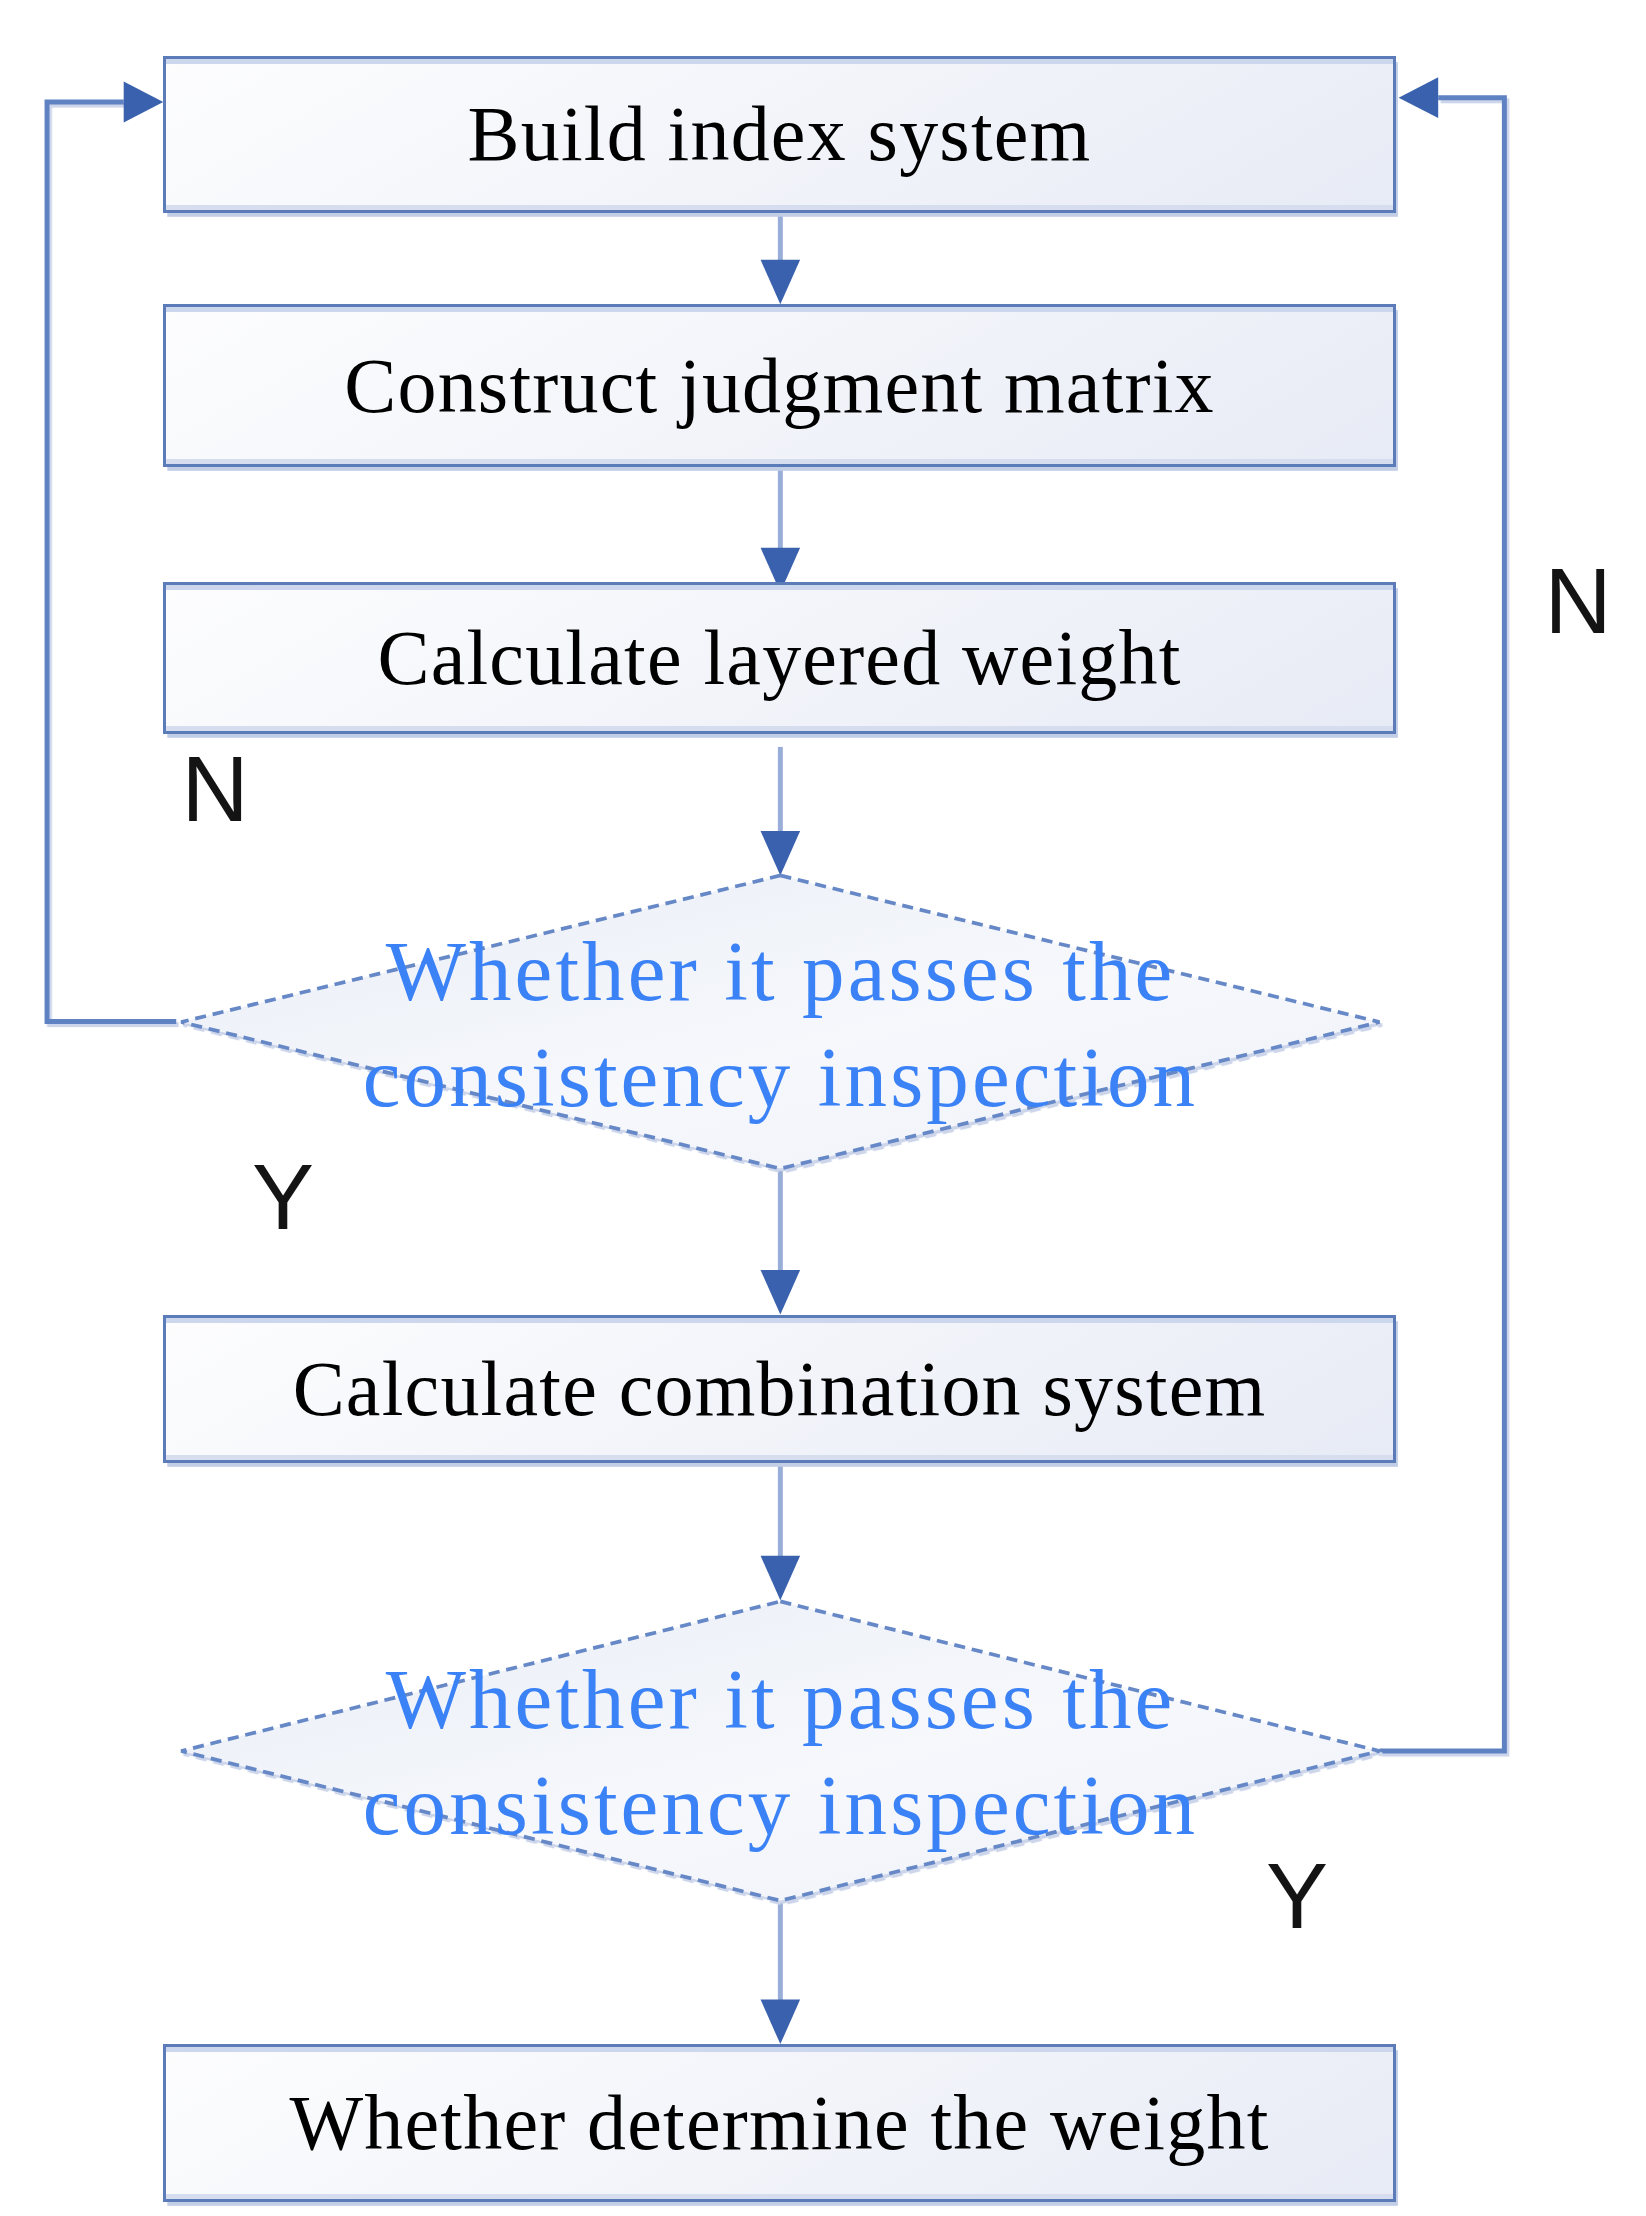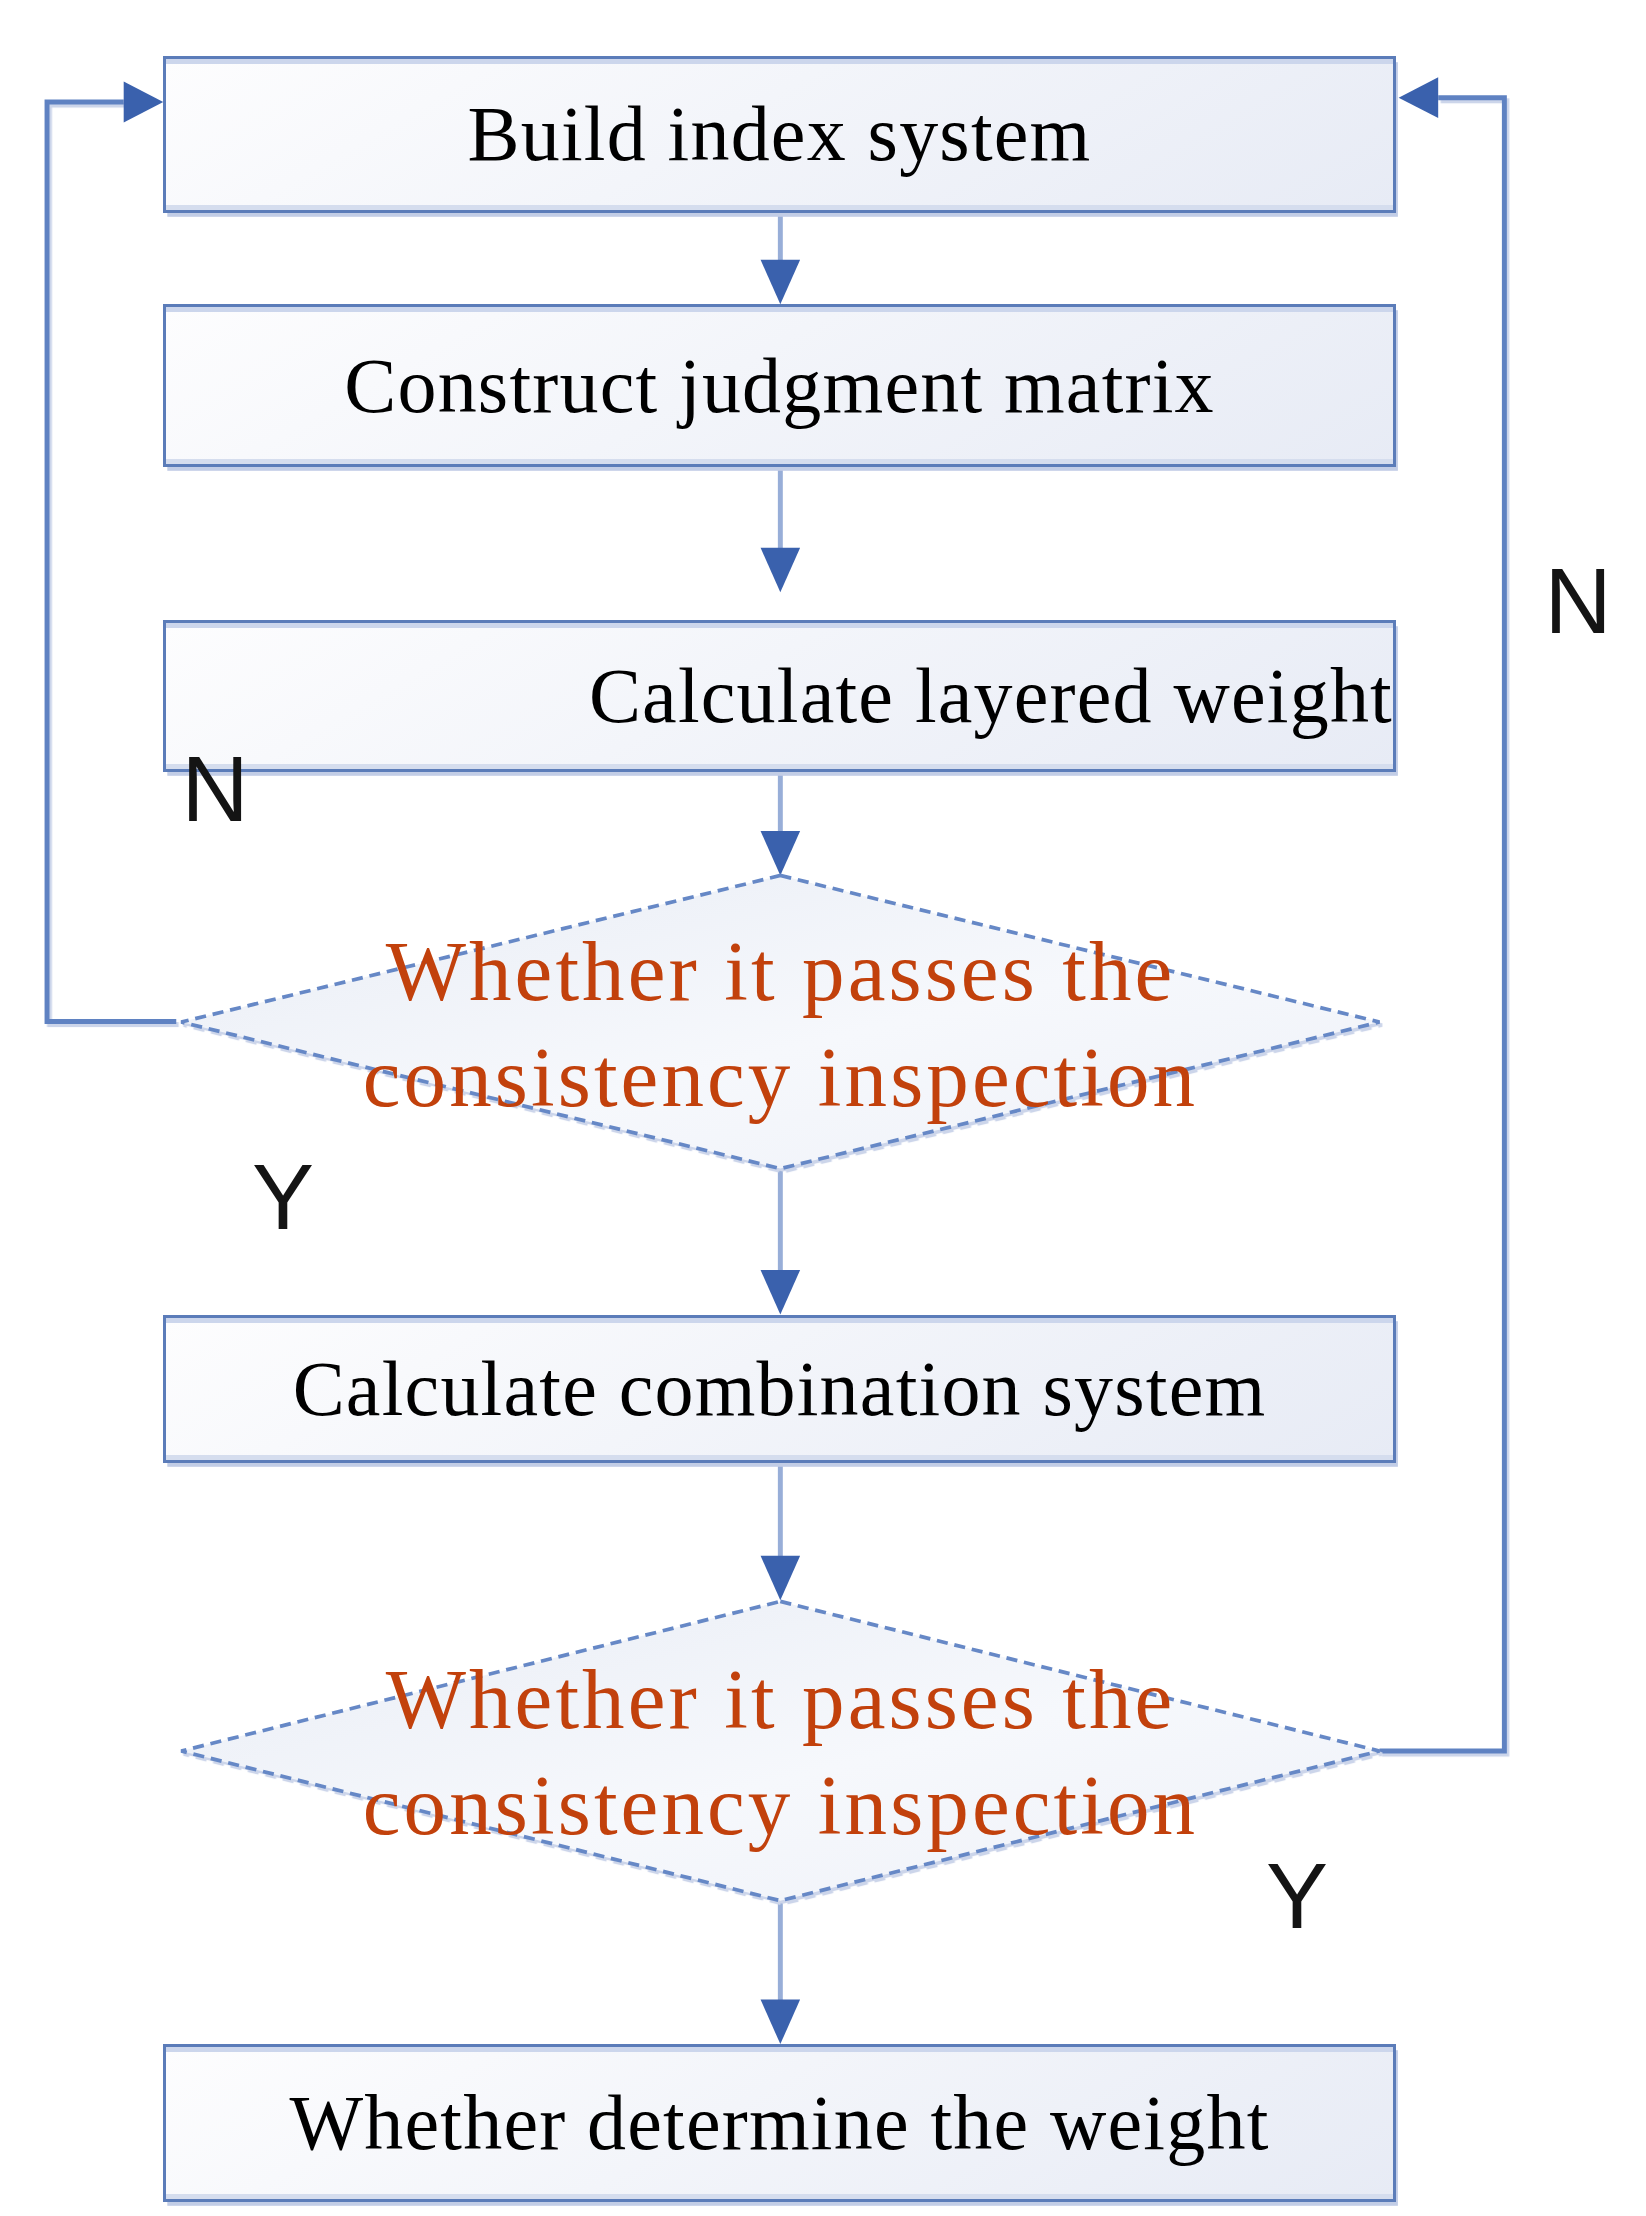--- a/index.html
+++ b/index.html
@@ -22,21 +22,21 @@
     font-size:78px;
     color:#000;
     letter-spacing:1.2px;
   }
   .decision-label{
     position:absolute;
     left:224px;width:1113px;
     text-align:center;
     font-size:85px;
     line-height:106px;
-    color:#c2410c;
+    color:#3b82f6;
     letter-spacing:3.1px;
   }
   .edge-label{
     position:absolute;
     width:136px;height:117px;
     display:flex;align-items:center;justify-content:center;
     font-family:"Liberation Sans","DejaVu Sans",sans-serif;
     font-size:93px;
     color:#141414;
   }
@@ -90,21 +90,21 @@
   </svg>
 
   <div class="process" style="top:23.5px;height:151px;margin-top:32px;">
     <span>Build index system</span>
   </div>
 
   <div class="process" style="top:304px;height:157px;">
     <span>Construct judgment matrix</span>
   </div>
 
-  <div class="process" style="top:620px;height:146px;justify-content:flex-end;">
+  <div class="process" style="top:582px;height:146px;">
     <span>Calculate layered weight</span>
   </div>
 
   <div class="process" style="top:1315px;height:142px;">
     <span>Calculate combination system</span>
   </div>
 
   <div class="process" style="top:2044px;height:152px;">
     <span>Whether determine the weight</span>
   </div>

